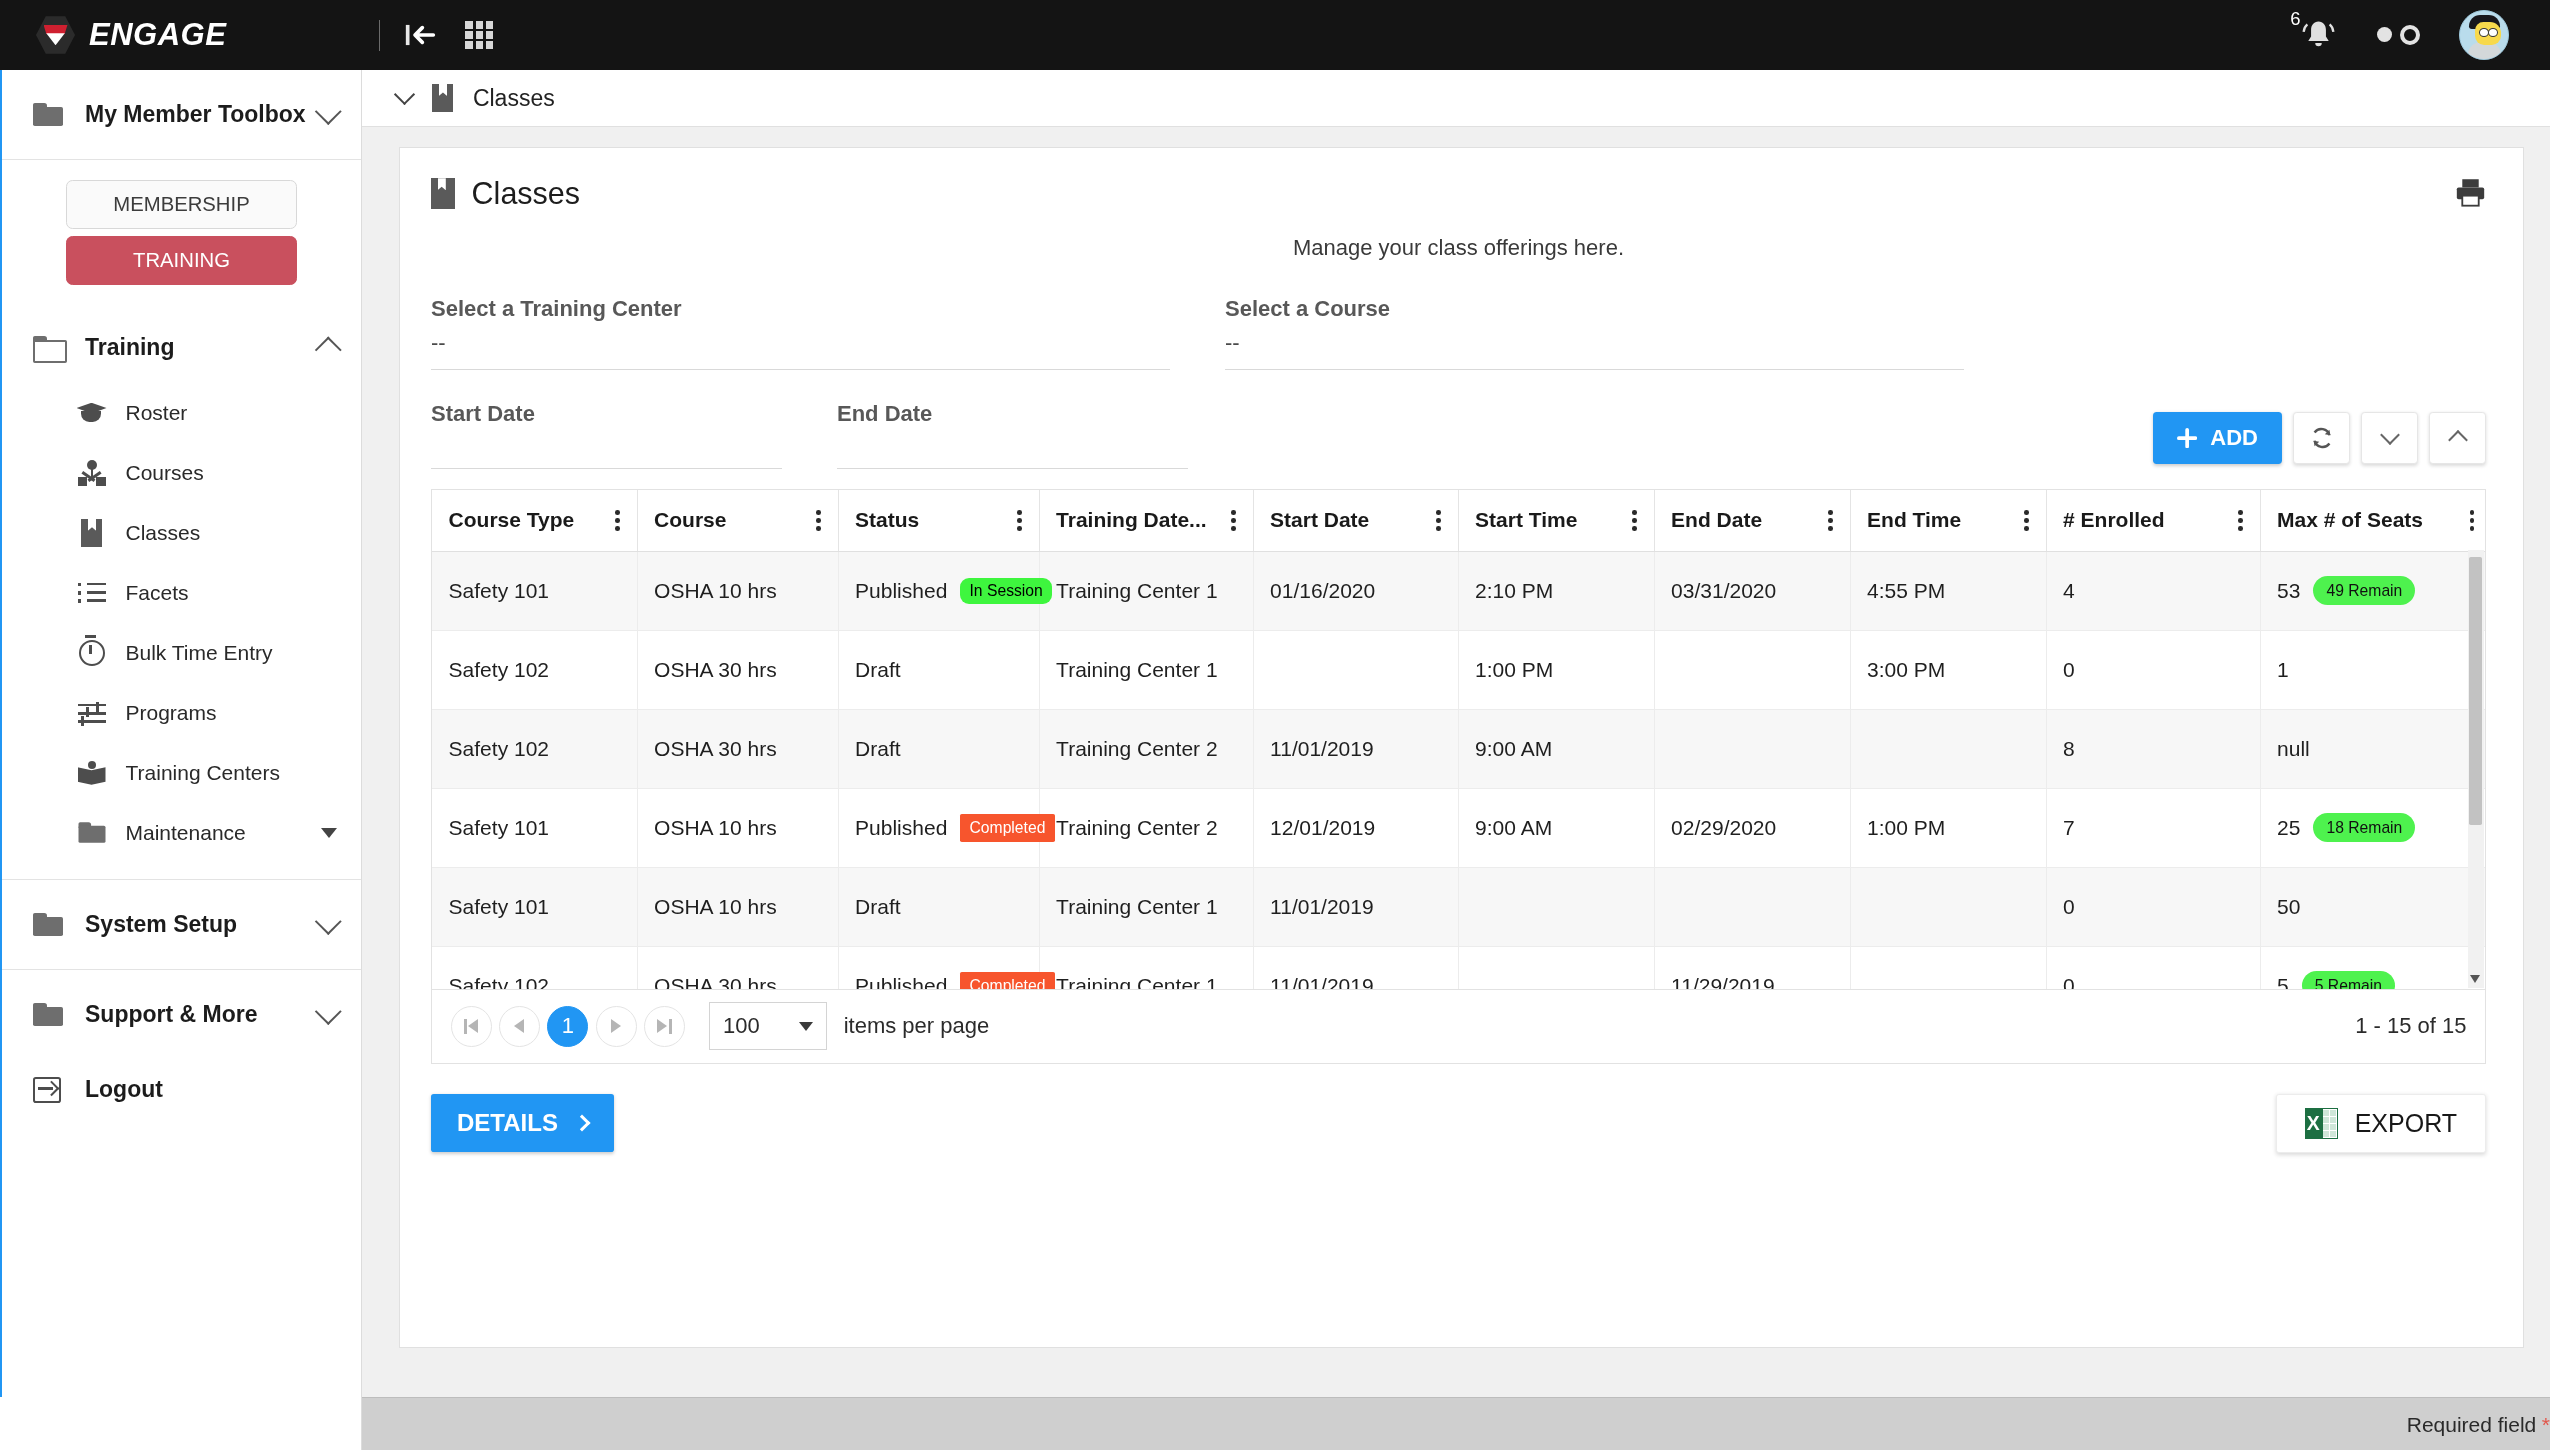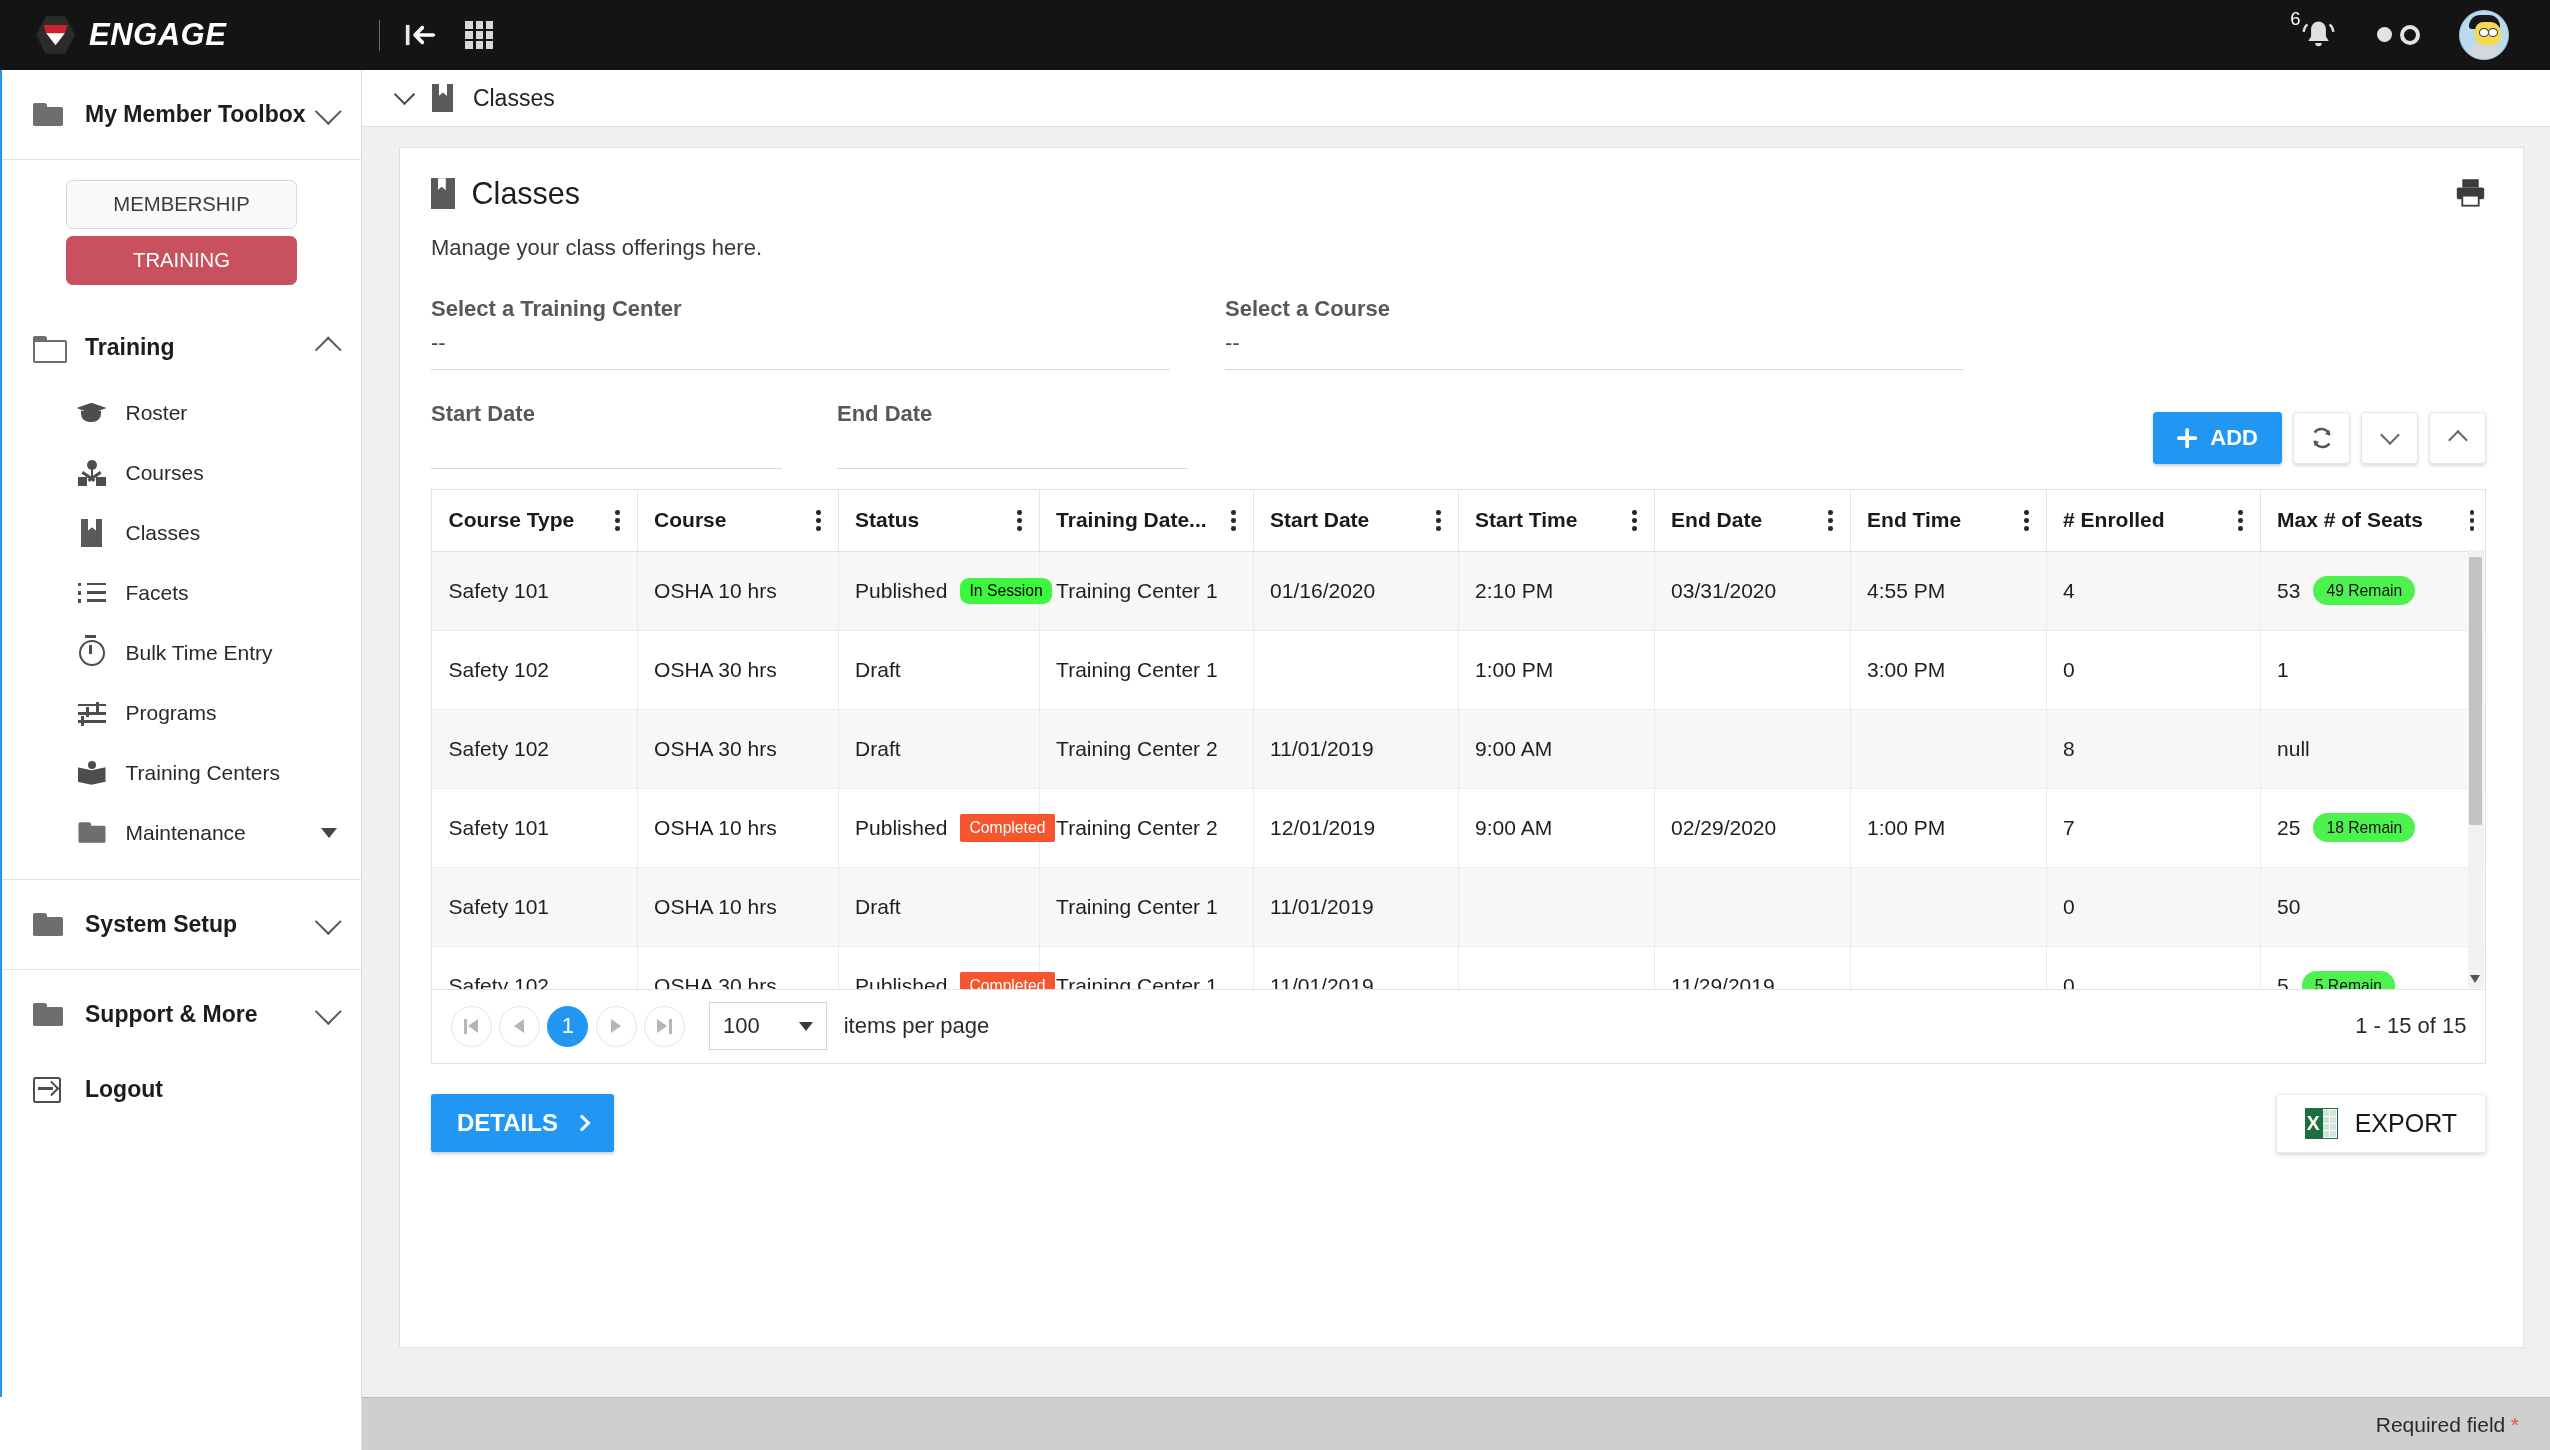--- a/index.html
+++ b/index.html
@@ -163,21 +163,21 @@
   .bc-label { font-size: 23px; color: #222; }
 
   .content-area { flex: 1 1 auto; padding: 20.3px 26px 0 37px; min-height: 0; }
   .card {
     background: #ffffff; border: 0.9px solid #e0e0e0; height: 1201px;
     padding: 28px 37px 0 31px; position: relative;
   }
   .card-title-row { display: flex; align-items: center; gap: 16.6px; }
   .card-title { font-size: 30.5px; color: #1d1d1d; }
   .printer { margin-left: auto; cursor: pointer; }
-  .card-sub { font-size: 22px; color: #3a3a3a; margin-top: 24px; }
+  .card-sub { font-size: 22px; color: #3a3a3a; margin-top: 24px; text-align: center; }
 
   .filters { display: flex; gap: 55px; margin-top: 35px; }
   .field { flex: 1 1 0; max-width: 739px; }
   .field-label { font-size: 22px; color: #585858; font-weight: bold; }
   .field-value { font-size: 22px; color: #4a4a4a; margin-top: 7.4px; min-height: 28px; }
   .field-underline { border-bottom: 1.8px solid #d9d9d9; margin-top: 11px; }
 
   .filters2 { display: flex; gap: 55px; margin-top: 31px; position: relative; }
   .field-sm { width: 351px; }
   .field-sm .field-underline { margin-top: 41px; }
@@ -271,21 +271,21 @@
     font-size: 25px; color: #181818; box-shadow: 0 1.8px 4.6px rgba(0,0,0,.15);
   }
   .xls-icon { width: 33px; height: 31px; position: relative; display: flex; }
   .xls-l { width: 16.6px; height: 31px; background: #1d6f42; color: #fff; font-size: 19.4px; font-weight: bold; display: flex; align-items: center; justify-content: center; }
   .xls-r { width: 16.6px; height: 31px; background: #fff; border: 0.9px solid #1d6f42; display: grid; grid-template-columns: 1fr 1fr; grid-template-rows: repeat(4, 1fr); gap: 0.9px; padding: 0.9px; }
   .xls-r i { background: #cfe6d8; display: block; }
 
   
   .footer {
     height: 54px; background: #cfcfcf; flex: 0 0 54px; display: flex; align-items: center;
-    justify-content: flex-end; padding-right: 31px; border-top: 0.9px solid #bdbdbd;
+    justify-content: flex-end; border-top: 0.9px solid #bdbdbd;
   }
   .footer-text { font-size: 21px; color: #2a2a2a; }
   .req-star { color: #e2564a; font-size: 21px; margin-left: 5.5px; }
   .sidefoot { width: 362px; flex: 0 0 362px; background: #fff; height: 54px; border-right:0.9px solid #dcdcdc; }
   .footer-outer { display: flex; height: 54px; flex: 0 0 54px; }
 </style>
 </head>
 <body>
 
 <div class="app">

